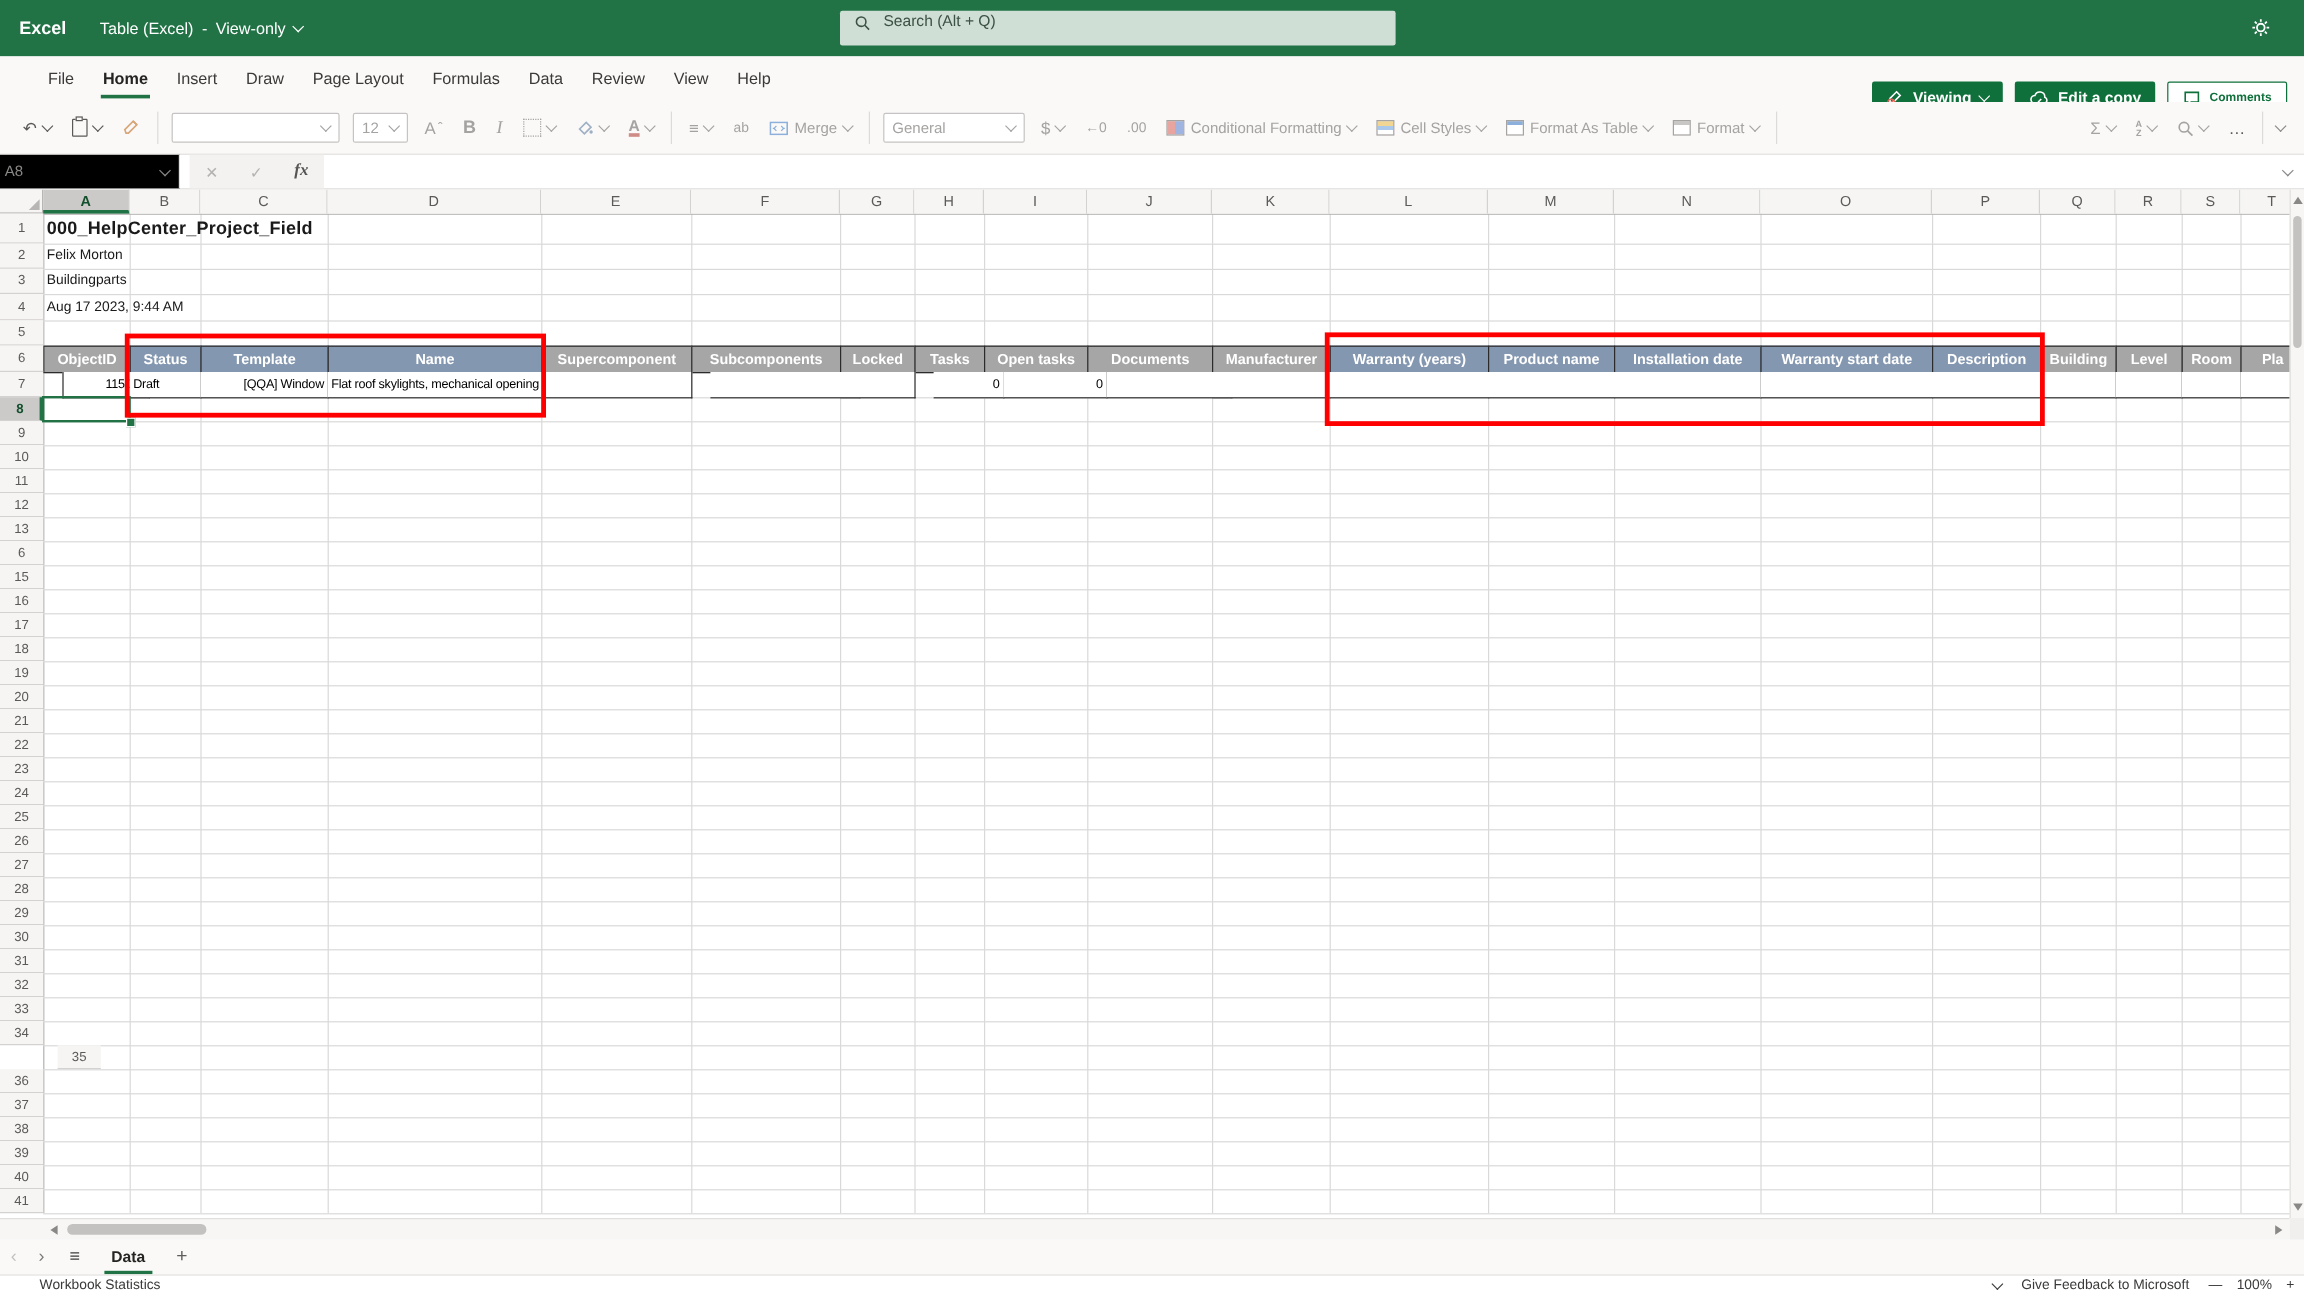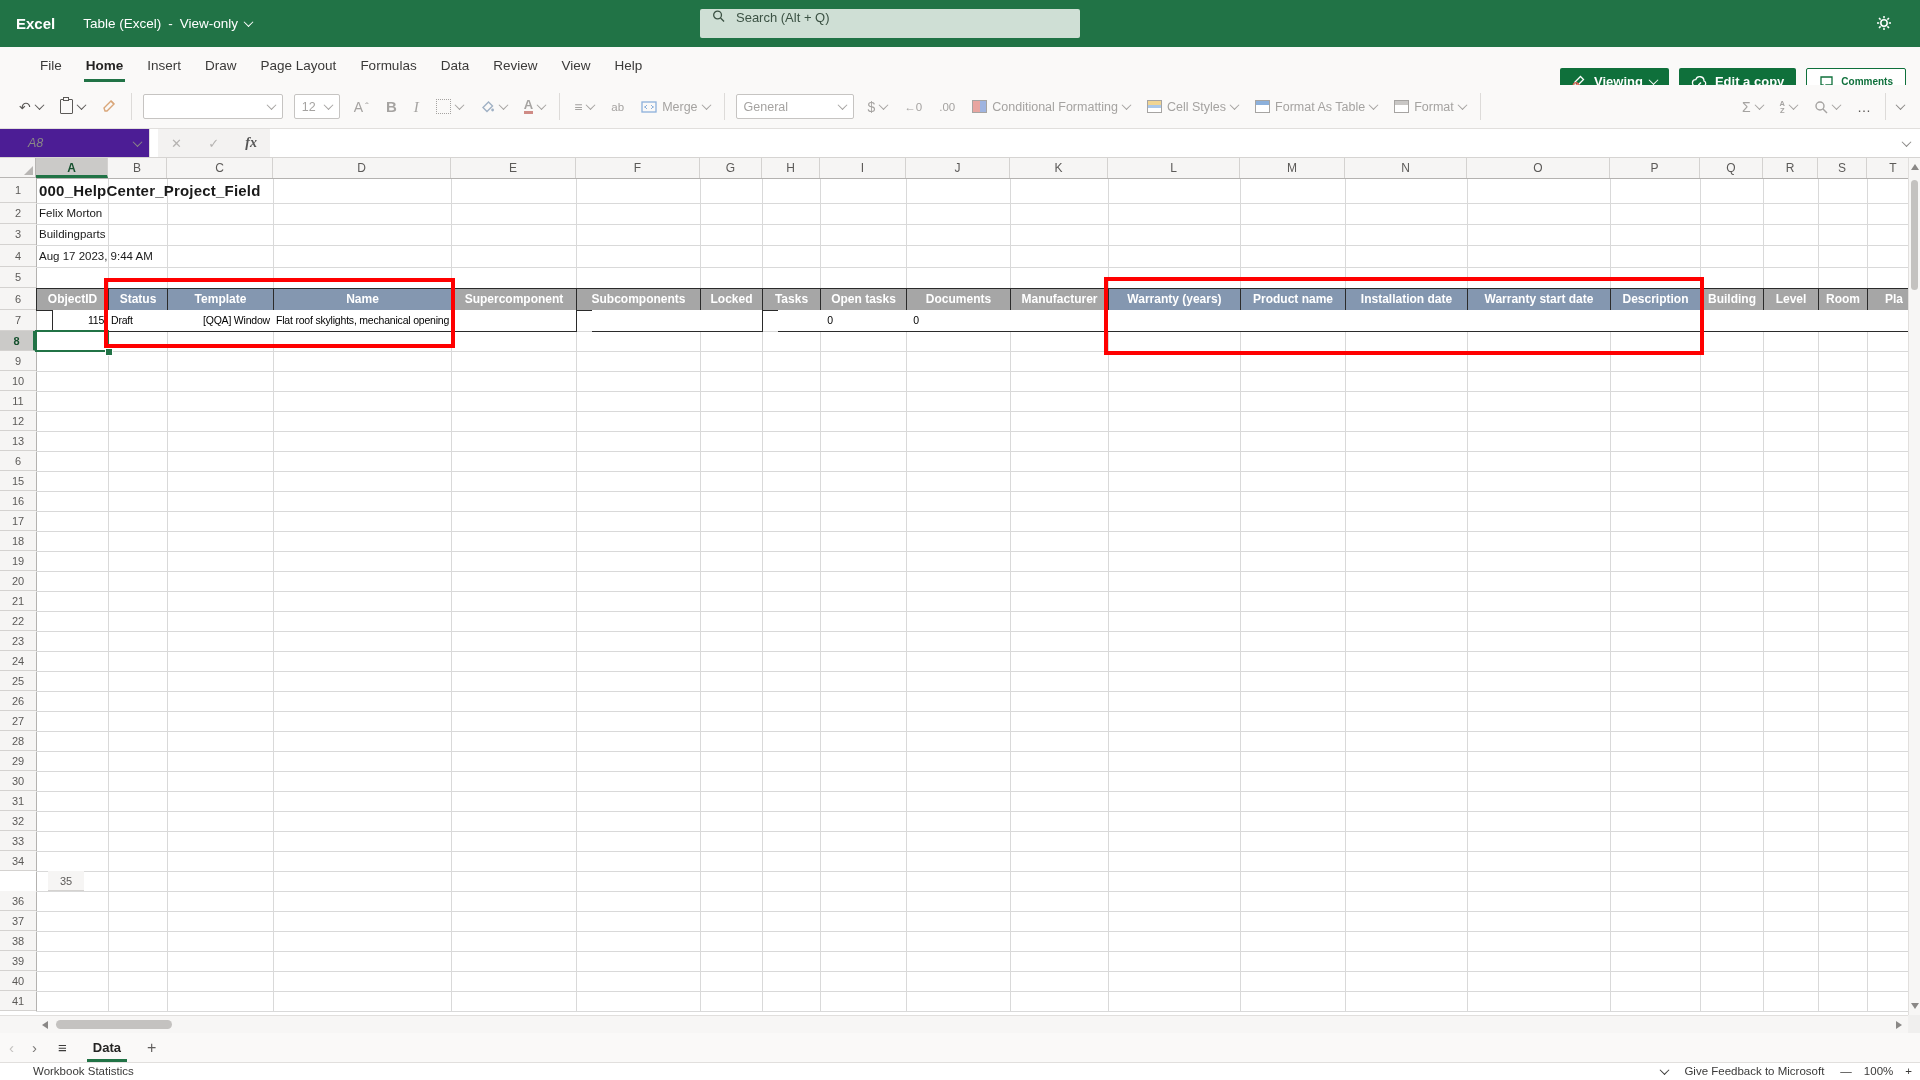--- a/index.html
+++ b/index.html
@@ -3,22 +3,22 @@
 <meta charset="utf-8">
 <style>
   html,body{margin:0;padding:0;}
   body{width:1920px;height:1080px;position:relative;overflow:hidden;background:#fff;
        font-family:"Liberation Sans",sans-serif;-webkit-font-smoothing:antialiased;}
   
   #topbar{position:absolute;top:0;left:0;width:1920px;height:47px;background:#217346;color:#fff;
           display:flex;align-items:center;}
   #app-name{font-size:15px;font-weight:700;margin-left:16px;}
   #doc-title{margin-left:28px;font-size:13.5px;display:flex;align-items:center;gap:7px;}
-  #searchbox{position:absolute;left:700px;top:9px;width:380px;height:29px;background:#cfdfd5;
-             border-radius:2px;display:flex;align-items:flex-start;padding:0 12px;box-sizing:border-box;gap:9px;}
+  #searchbox{position:absolute;left:700px;top:9px;width:463px;height:29px;background:#cfdfd5;
+             border-radius:2px;display:flex;align-items:flex-end;padding:12px 12px;box-sizing:border-box;gap:9px;}
   #searchbox input{border:none;background:transparent;outline:none;font-size:13px;color:#29412f;
                    font-family:inherit;width:100%;}
   #searchbox input::placeholder{color:#3c5244;opacity:1;}
   #gear{position:absolute;right:26px;top:13px;}
   
   #menubar{position:absolute;top:47px;left:0;width:1920px;height:38px;background:#faf9f8;
            display:flex;align-items:center;padding-left:28px;box-sizing:border-box;}
   .tab{font-size:13.5px;color:#3b3a39;padding:0 12px;line-height:38px;position:relative;cursor:default;}
   .tab.active{font-weight:700;color:#252423;}
   .tab.active::after{content:'';position:absolute;left:10px;right:10px;bottom:3px;height:3px;background:#217346;}
@@ -52,22 +52,22 @@
   .mt-cf{background:linear-gradient(90deg,#e8a5a0 50%,#9fb4e0 50%);}
   .mt-cs{background:linear-gradient(180deg,#f0d593 34%,#aac8ea 34%,#aac8ea 67%,#fff 67%);}
   .mt-ft{background:linear-gradient(180deg,#8cb0db 32%,#fff 32%);}
   .mt-fmt{background:linear-gradient(180deg,#c9c7c5 32%,#fff 32%);}
   .sorticn{display:inline-flex;flex-direction:column;font-size:7.5px;line-height:7px;font-weight:700;color:#a5a3a1;}
   .spacer{flex:1;}
   
   #fbar{position:absolute;top:128px;left:0;width:1920px;height:30px;background:#fff;
         border-top:1px solid #e1dfdd;border-bottom:1px solid #d6d4d2;box-sizing:border-box;
         display:flex;align-items:stretch;}
-  #namebox{width:150px;background:#4c1d95;display:flex;align-items:center;justify-content:space-between;
-           padding:0 8px 0 28px;color:#8a8886;font-size:12.5px;box-sizing:border-box;border-right:1px solid #e1dfdd;font-style:italic;}
+  #namebox{width:150px;background:#000000;display:flex;align-items:center;justify-content:space-between;
+           padding:0 8px 0 4px;color:#8a8886;font-size:12.5px;box-sizing:border-box;border-right:1px solid #e1dfdd;}
   #fxblock{width:112px;margin-left:8px;background:#f3f2f1;display:flex;align-items:center;
            justify-content:space-around;color:#b5b3b1;font-size:13px;}
   #fxblock .fx{font-style:italic;font-family:"Liberation Serif",serif;color:#555;font-size:14px;font-weight:600;}
   #finput{flex:1;display:flex;align-items:center;}
   #finput input{width:100%;border:none;outline:none;font-family:inherit;font-size:12px;background:transparent;}
   #fbar-exp{display:flex;align-items:center;padding:0 10px;color:#8a8886;}
   
   #grid-area{position:absolute;top:158px;left:0;width:1920px;height:857px;background:#fff;overflow:hidden;}
   .colh{background:#f6f5f4;color:#5c5a58;font-size:12px;text-align:center;line-height:20px;
         border-right:1px solid #d4d2d0;box-sizing:border-box;z-index:4;}

